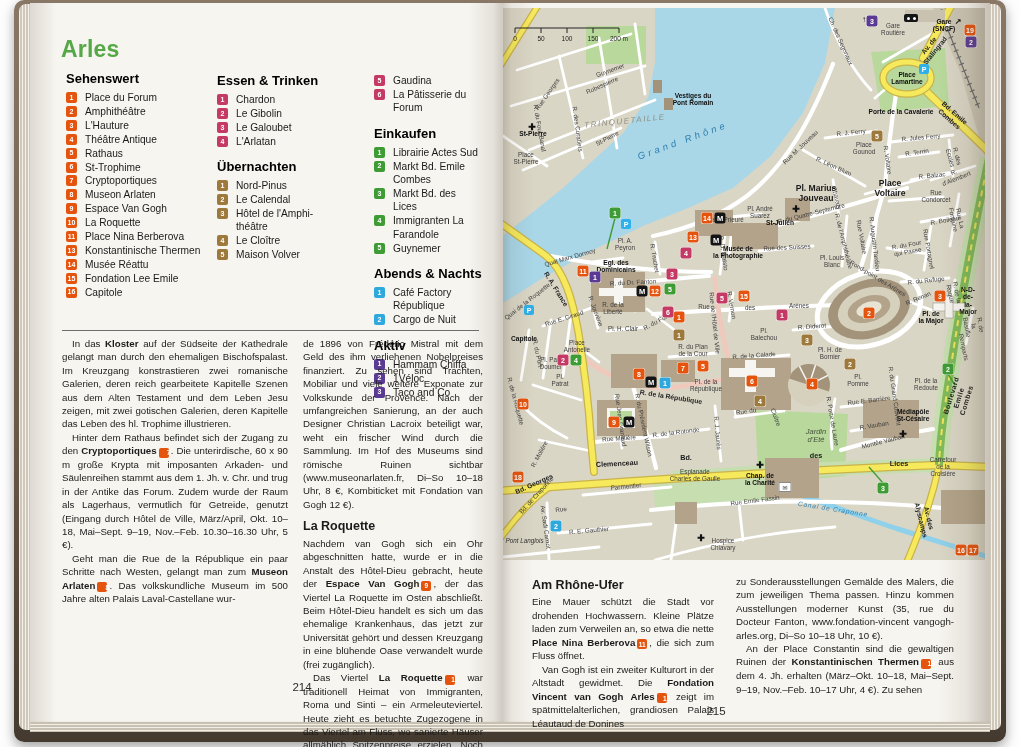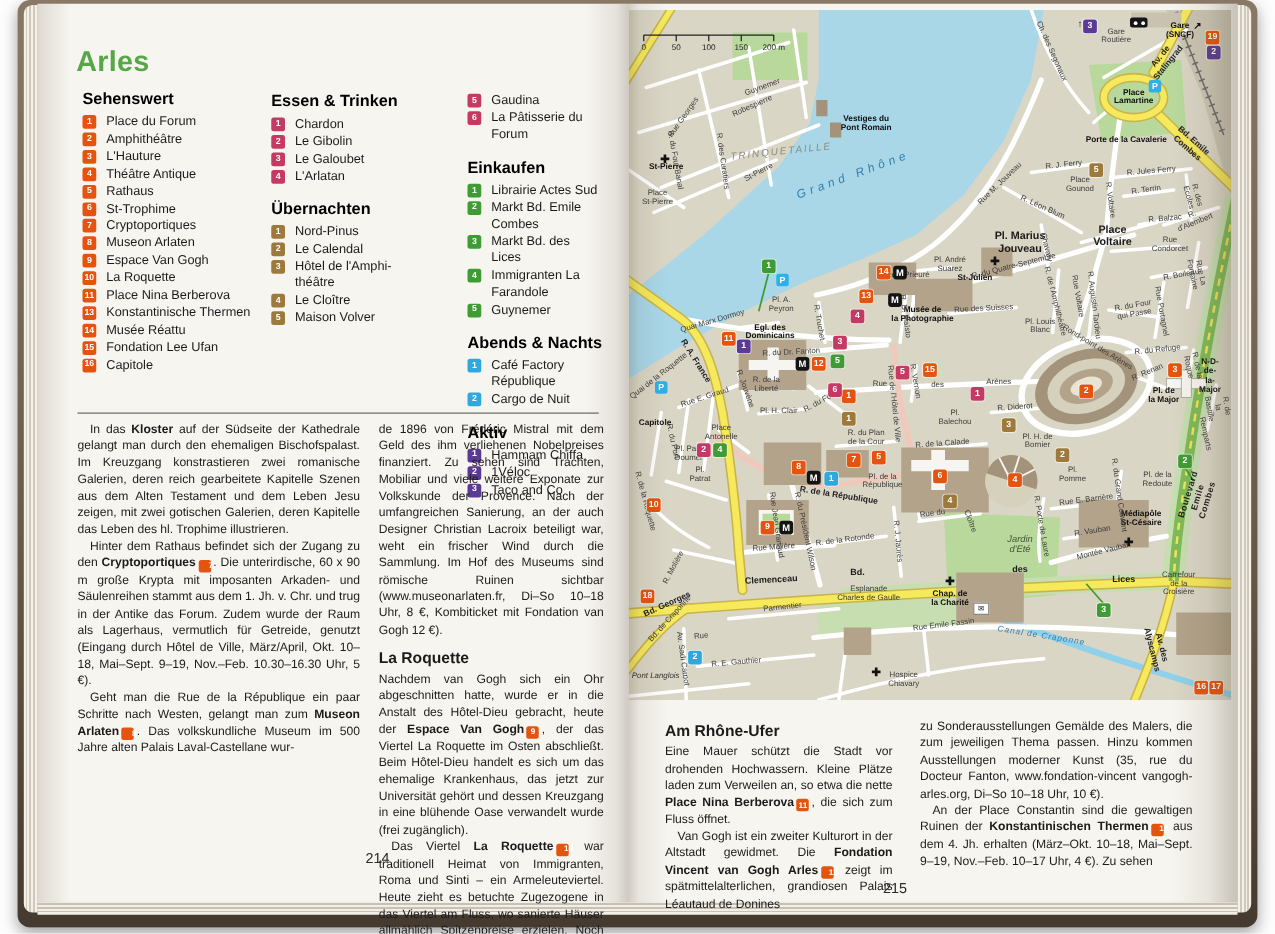--- a/index.html
+++ b/index.html
@@ -129,21 +129,21 @@
         <div class="lrow">
           <span class="bx" style="background: rgb(228, 84, 14);">13</span>
           <span>Konstantinische Thermen</span>
         </div>
         <div class="lrow">
           <span class="bx" style="background: rgb(228, 84, 14);">14</span>
           <span>Musée Réattu</span>
         </div>
         <div class="lrow">
           <span class="bx" style="background: rgb(228, 84, 14);">15</span>
-          <span>Fondation Lee Ufan</span>
+          <span>Fondation Lee Emile</span>
         </div>
         <div class="lrow">
           <span class="bx" style="background: rgb(228, 84, 14);">16</span>
           <span>Capitole</span>
         </div>
       </div>
     </div>
   <div class="legend-col" style="left:217px;top:73px;width:152px;">
       <div class="blk">
         <h3>Essen &amp; Trinken</h3>

